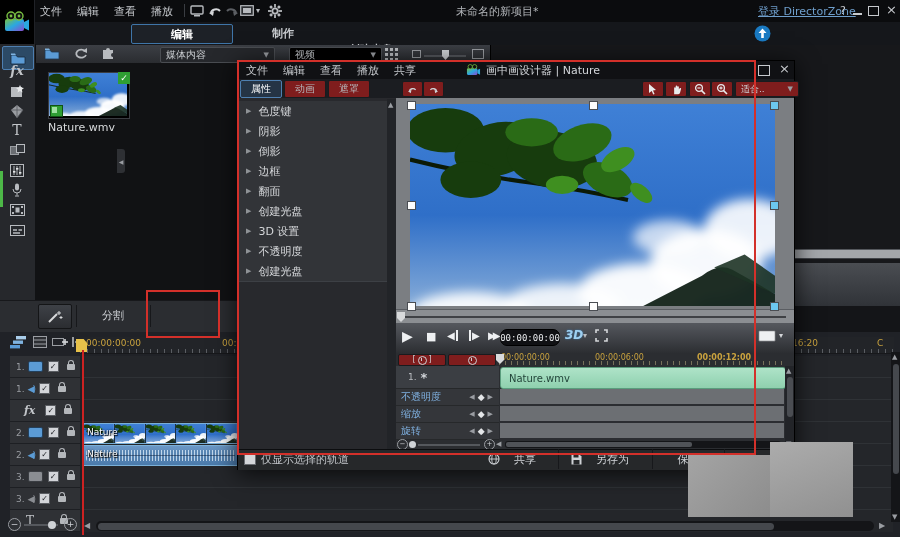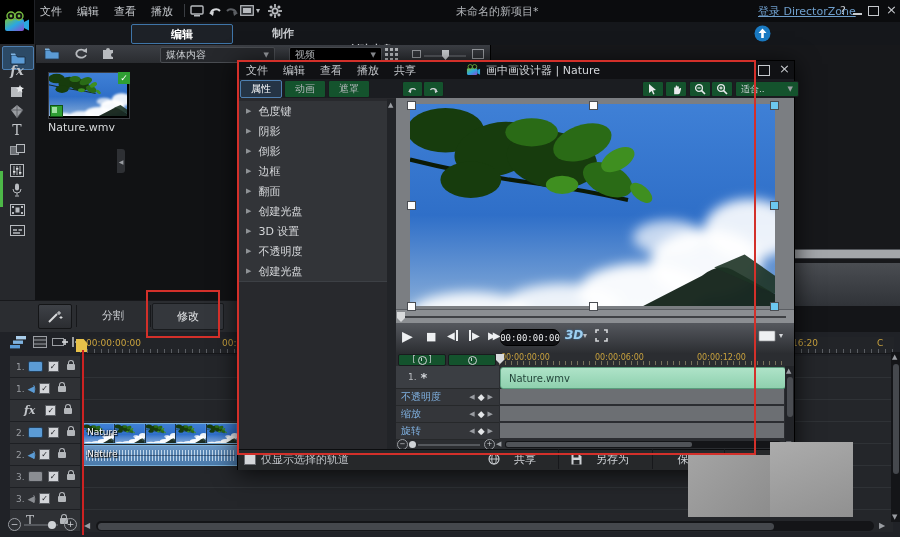--- a/index.html
+++ b/index.html
@@ -3,21 +3,21 @@
 <meta charset="utf-8">
 <style>
   html,body{margin:0;padding:0;background:#000;}
   #stage{position:relative;width:900px;height:537px;overflow:hidden;background:#1a1c20;
          font-family:"DejaVu Sans","Liberation Sans",sans-serif;color:#c8cbcf;-webkit-font-smoothing:antialiased;}
   .abs{position:absolute;}
   .tx{font-size:11px;white-space:nowrap;}
   .tiny{font-size:9px;white-space:nowrap;}
   .yellow{color:#c9a23e;}
   .btn{background:linear-gradient(#3e4147,#2b2d31);border:1px solid #141517;border-radius:2px;}
-  .flat{background:#14532d;border:1px solid #191b1e;border-radius:2px;}
+  .flat{background:#7f1d1d;border:1px solid #191b1e;border-radius:2px;}
   .ctr{display:flex;align-items:center;justify-content:center;}
   .row{display:flex;align-items:center;}
   .tick{background:repeating-linear-gradient(90deg,#5a5d62 0 1px,transparent 1px 7px);}
   .tick2{background:repeating-linear-gradient(90deg,#76705a 0 1px,transparent 1px 6px);}
   .cb{width:9px;height:9px;background:#d3d5d9;border:1px solid #5a5d62;font-size:8px;line-height:9px;color:#1d1f23;text-align:center;}
   .lock{width:8px;height:6px;background:#b4b7bb;border-radius:1px;position:relative;display:inline-block;}
   .lock::before{content:"";position:absolute;left:1px;top:-4px;width:4px;height:3px;border:1px solid #b4b7bb;border-bottom:none;border-radius:3px 3px 0 0;}
   .vico{width:13px;height:9px;background:#5b9bd5;border:1px solid #23405c;border-radius:2px;}
   .spk{color:#5b9bd5;font-size:9px;letter-spacing:-2px;}
   .handle{width:7px;height:7px;background:#fdfdfd;border:1px solid #4a4d52;position:absolute;z-index:3;}
@@ -324,23 +324,20 @@
           <line x1="14" y1="6" x2="14" y2="9"></line>
           <line x1="12.5" y1="7.5" x2="15.5" y2="7.5"></line>
         </g>
       </svg>
   </div>
   <div class="abs" style="left:76px;top:305px;width:1px;height:22px;background:#17181b;"></div>
   <div class="abs ctr" style="left:78px;top:303px;width:70px;height:25px;">
       <span class="tx" style="color:#d2d5d9;">分割</span>
     </div>
   <div class="abs" style="left:150px;top:305px;width:1px;height:22px;background:#17181b;"></div>
-  <div class="abs ctr" style="left:152px;top:303px;width:70px;height:25px;background:#34373c;border:1px solid #191b1e;border-radius:2px;">
-      <span class="tx" style="color:#e4e6e8;">修改</span>
-    </div>
 
   <div class="abs" style="left:490px;top:45px;width:410px;height:287px;background:#17181b;border-left:1px solid #000;"></div>
   <div class="abs" style="left:490px;top:249px;width:410px;height:8px;background:#a3a6aa;border-top:1px solid #55585d;border-bottom:1px solid #404348;"></div>
   <div class="abs" style="left:490px;top:263px;width:410px;height:43px;background:linear-gradient(#4a4d52,#303338);border-bottom:1px solid #141517;"></div>
   <div class="abs" style="left:490px;top:306px;width:410px;height:26px;background:#141518;"></div>
 
   <div class="abs" style="left:0;top:332px;width:900px;height:205px;background:#202227;"></div>
 
   <span class="abs" style="left:10px;top:336px;">
       <svg width="17" height="13" viewBox="0 0 17 13">
@@ -645,21 +642,21 @@
       <span style="font-size:8px;color:#cfd2d6;line-height:8px;">[</span>
         <span class="clock"></span>
         <span style="font-size:8px;color:#cfd2d6;line-height:8px;">]</span>
     </div>
     <div class="abs ctr flat" style="left:210px;top:293px;width:46px;height:10px;">
       <span class="clock"></span>
     </div>
     <div class="abs" style="left:261px;top:292px;width:285px;height:12px;">
       <span class="abs tiny yellow" style="left:2px;top:0;font-size:8px;">00:00:00:00</span>
       <span class="abs tiny yellow" style="left:96px;top:0;font-size:8px;">00:00:06:00</span>
-      <span class="abs tiny yellow" style="left:198px;top:0;font-size:8px;">00:00:12:00</span>
+      <span class="abs tiny yellow" style="left:198px;top:0;font-size:8px;font-weight:bold;">00:00:12:00</span>
       <div class="abs tick2" style="left:0;bottom:0;width:285px;height:4px;"></div>
     </div>
     <div class="abs pent" style="left:258px;top:293px;"></div>
 
     <div class="abs row" style="left:158px;top:305px;width:103px;height:22px;background:#3b3e43;border-bottom:1px solid #26282a;">
       <span class="tiny" style="margin-left:12px;color:#babdc1;">1.</span>
       <span style="margin-left:4px;font-size:13px;font-weight:bold;color:#d0d3d7;">*</span>
     </div>
     <div class="abs ctr" style="left:262px;top:306px;width:284px;height:20px;background:linear-gradient(#aee3c8,#8fd0ae);border:1px solid #5a9d7d;border-radius:3px;justify-content:flex-start;">
       <span style="font-size:10px;color:#23453a;margin-left:8px;">Nature.wmv</span>

